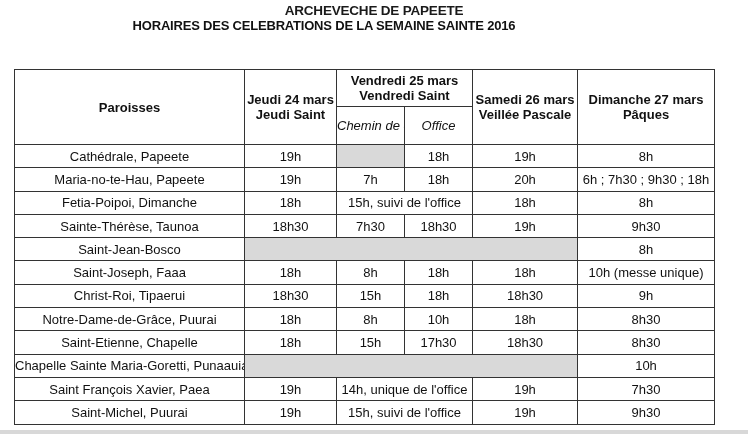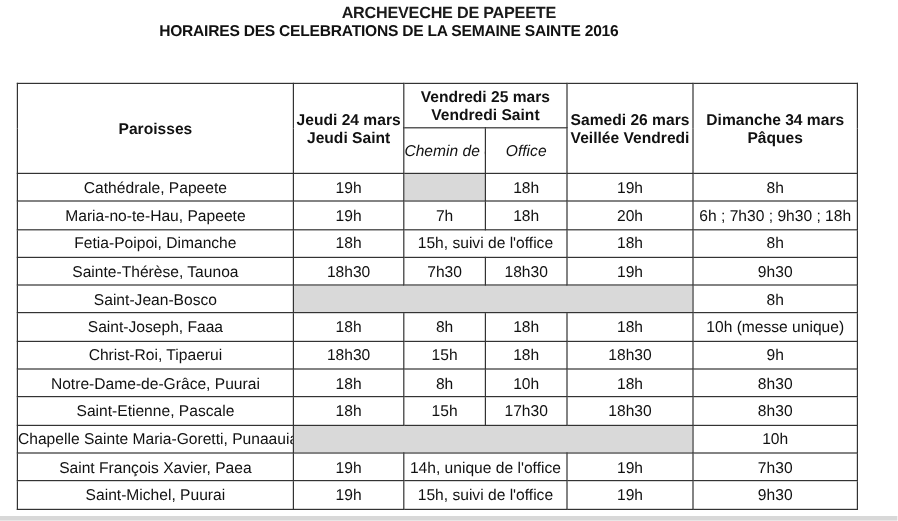--- a/index.html
+++ b/index.html
@@ -55,24 +55,24 @@
       <th rowspan="2">
         <div>Jeudi 24 mars</div>
         <div>Jeudi Saint</div>
       </th>
       <th colspan="2">
         <div>Vendredi 25 mars</div>
         <div>Vendredi Saint</div>
       </th>
       <th rowspan="2">
         <div>Samedi 26 mars</div>
-        <div>Veillée Vendredi</div>
+        <div>Veillée Pascale</div>
       </th>
       <th rowspan="2">
-        <div>Dimanche 34 mars</div>
+        <div>Dimanche 27 mars</div>
         <div>Pâques</div>
       </th>
     </tr>
     <tr class="h2">
       <th class="sub">Chemin de croix</th>
       <th class="sub">Office</th>
     </tr>
   </thead>
   <tbody>
     <tr>
@@ -129,21 +129,21 @@
     </tr>
     <tr>
       <td>Notre-Dame-de-Grâce, Puurai</td>
       <td>18h</td>
       <td>8h</td>
       <td>10h</td>
       <td>18h</td>
       <td>8h30</td>
     </tr>
     <tr>
-      <td>Saint-Etienne, Pascale</td>
+      <td>Saint-Etienne, Chapelle</td>
       <td>18h</td>
       <td>15h</td>
       <td>17h30</td>
       <td>18h30</td>
       <td>8h30</td>
     </tr>
     <tr>
       <td>Chapelle Sainte Maria-Goretti, Punaauia</td>
       <td colspan="4" class="grey"></td>
       <td>10h</td>

